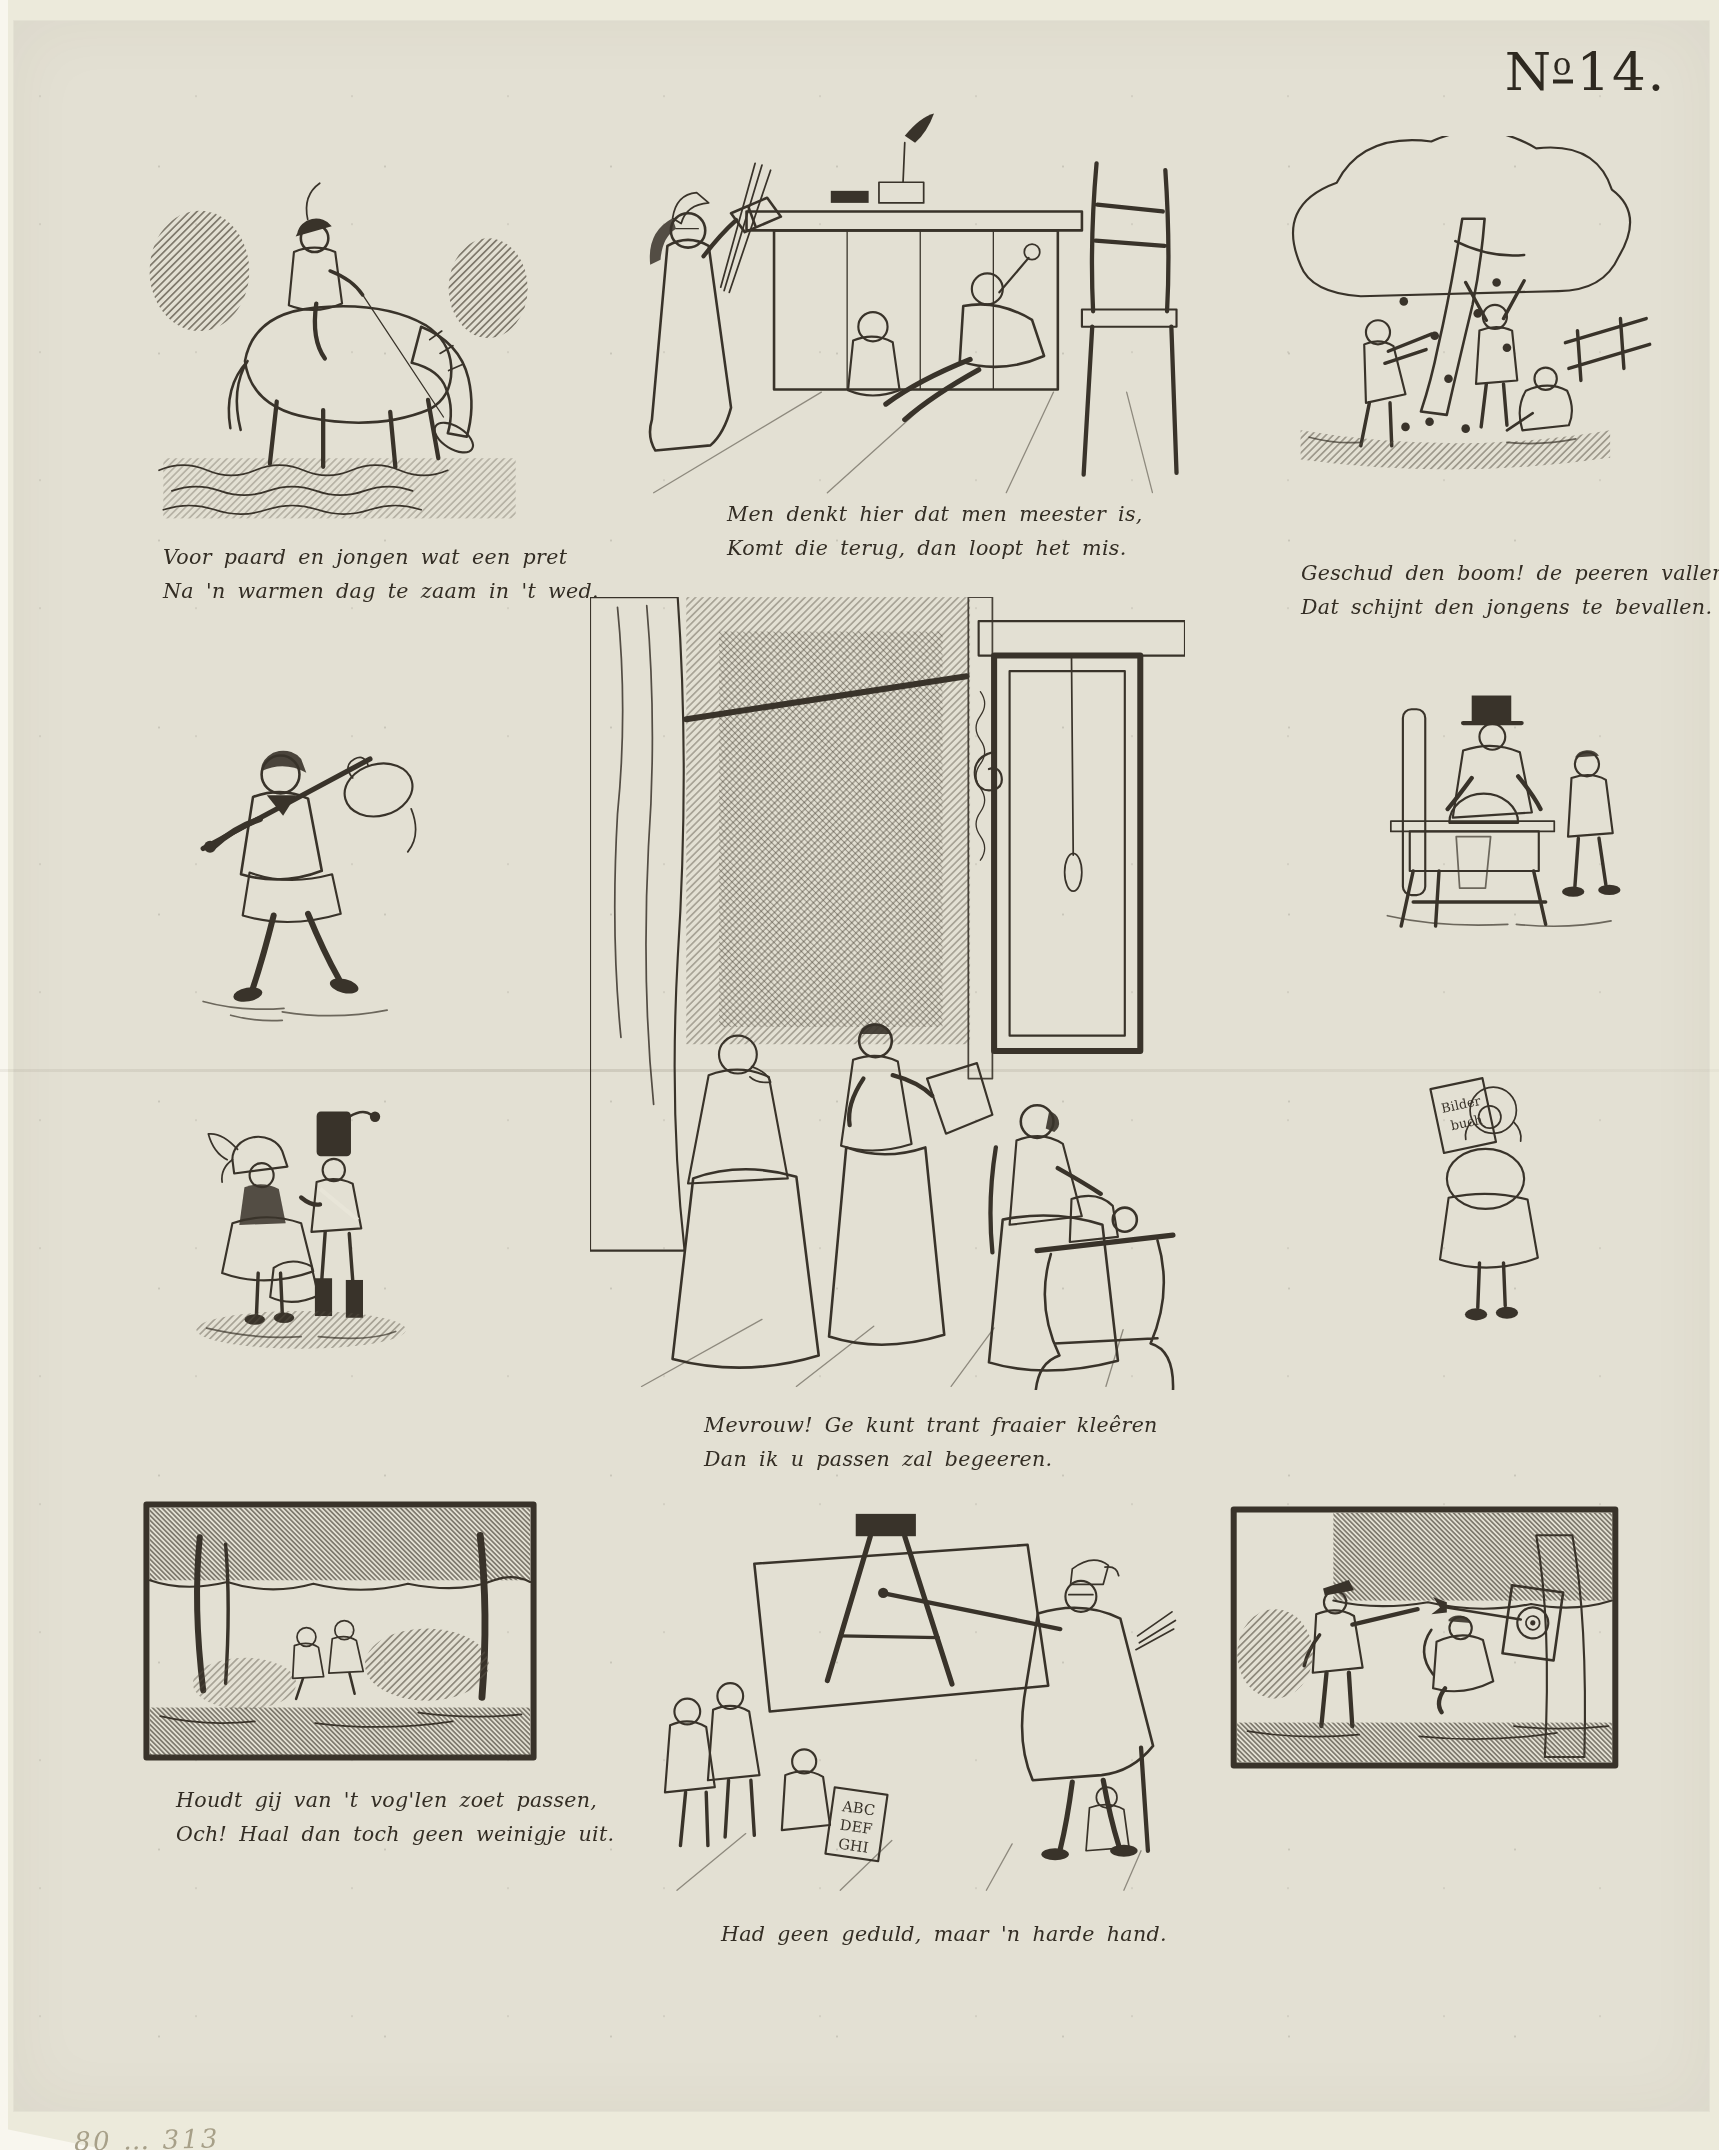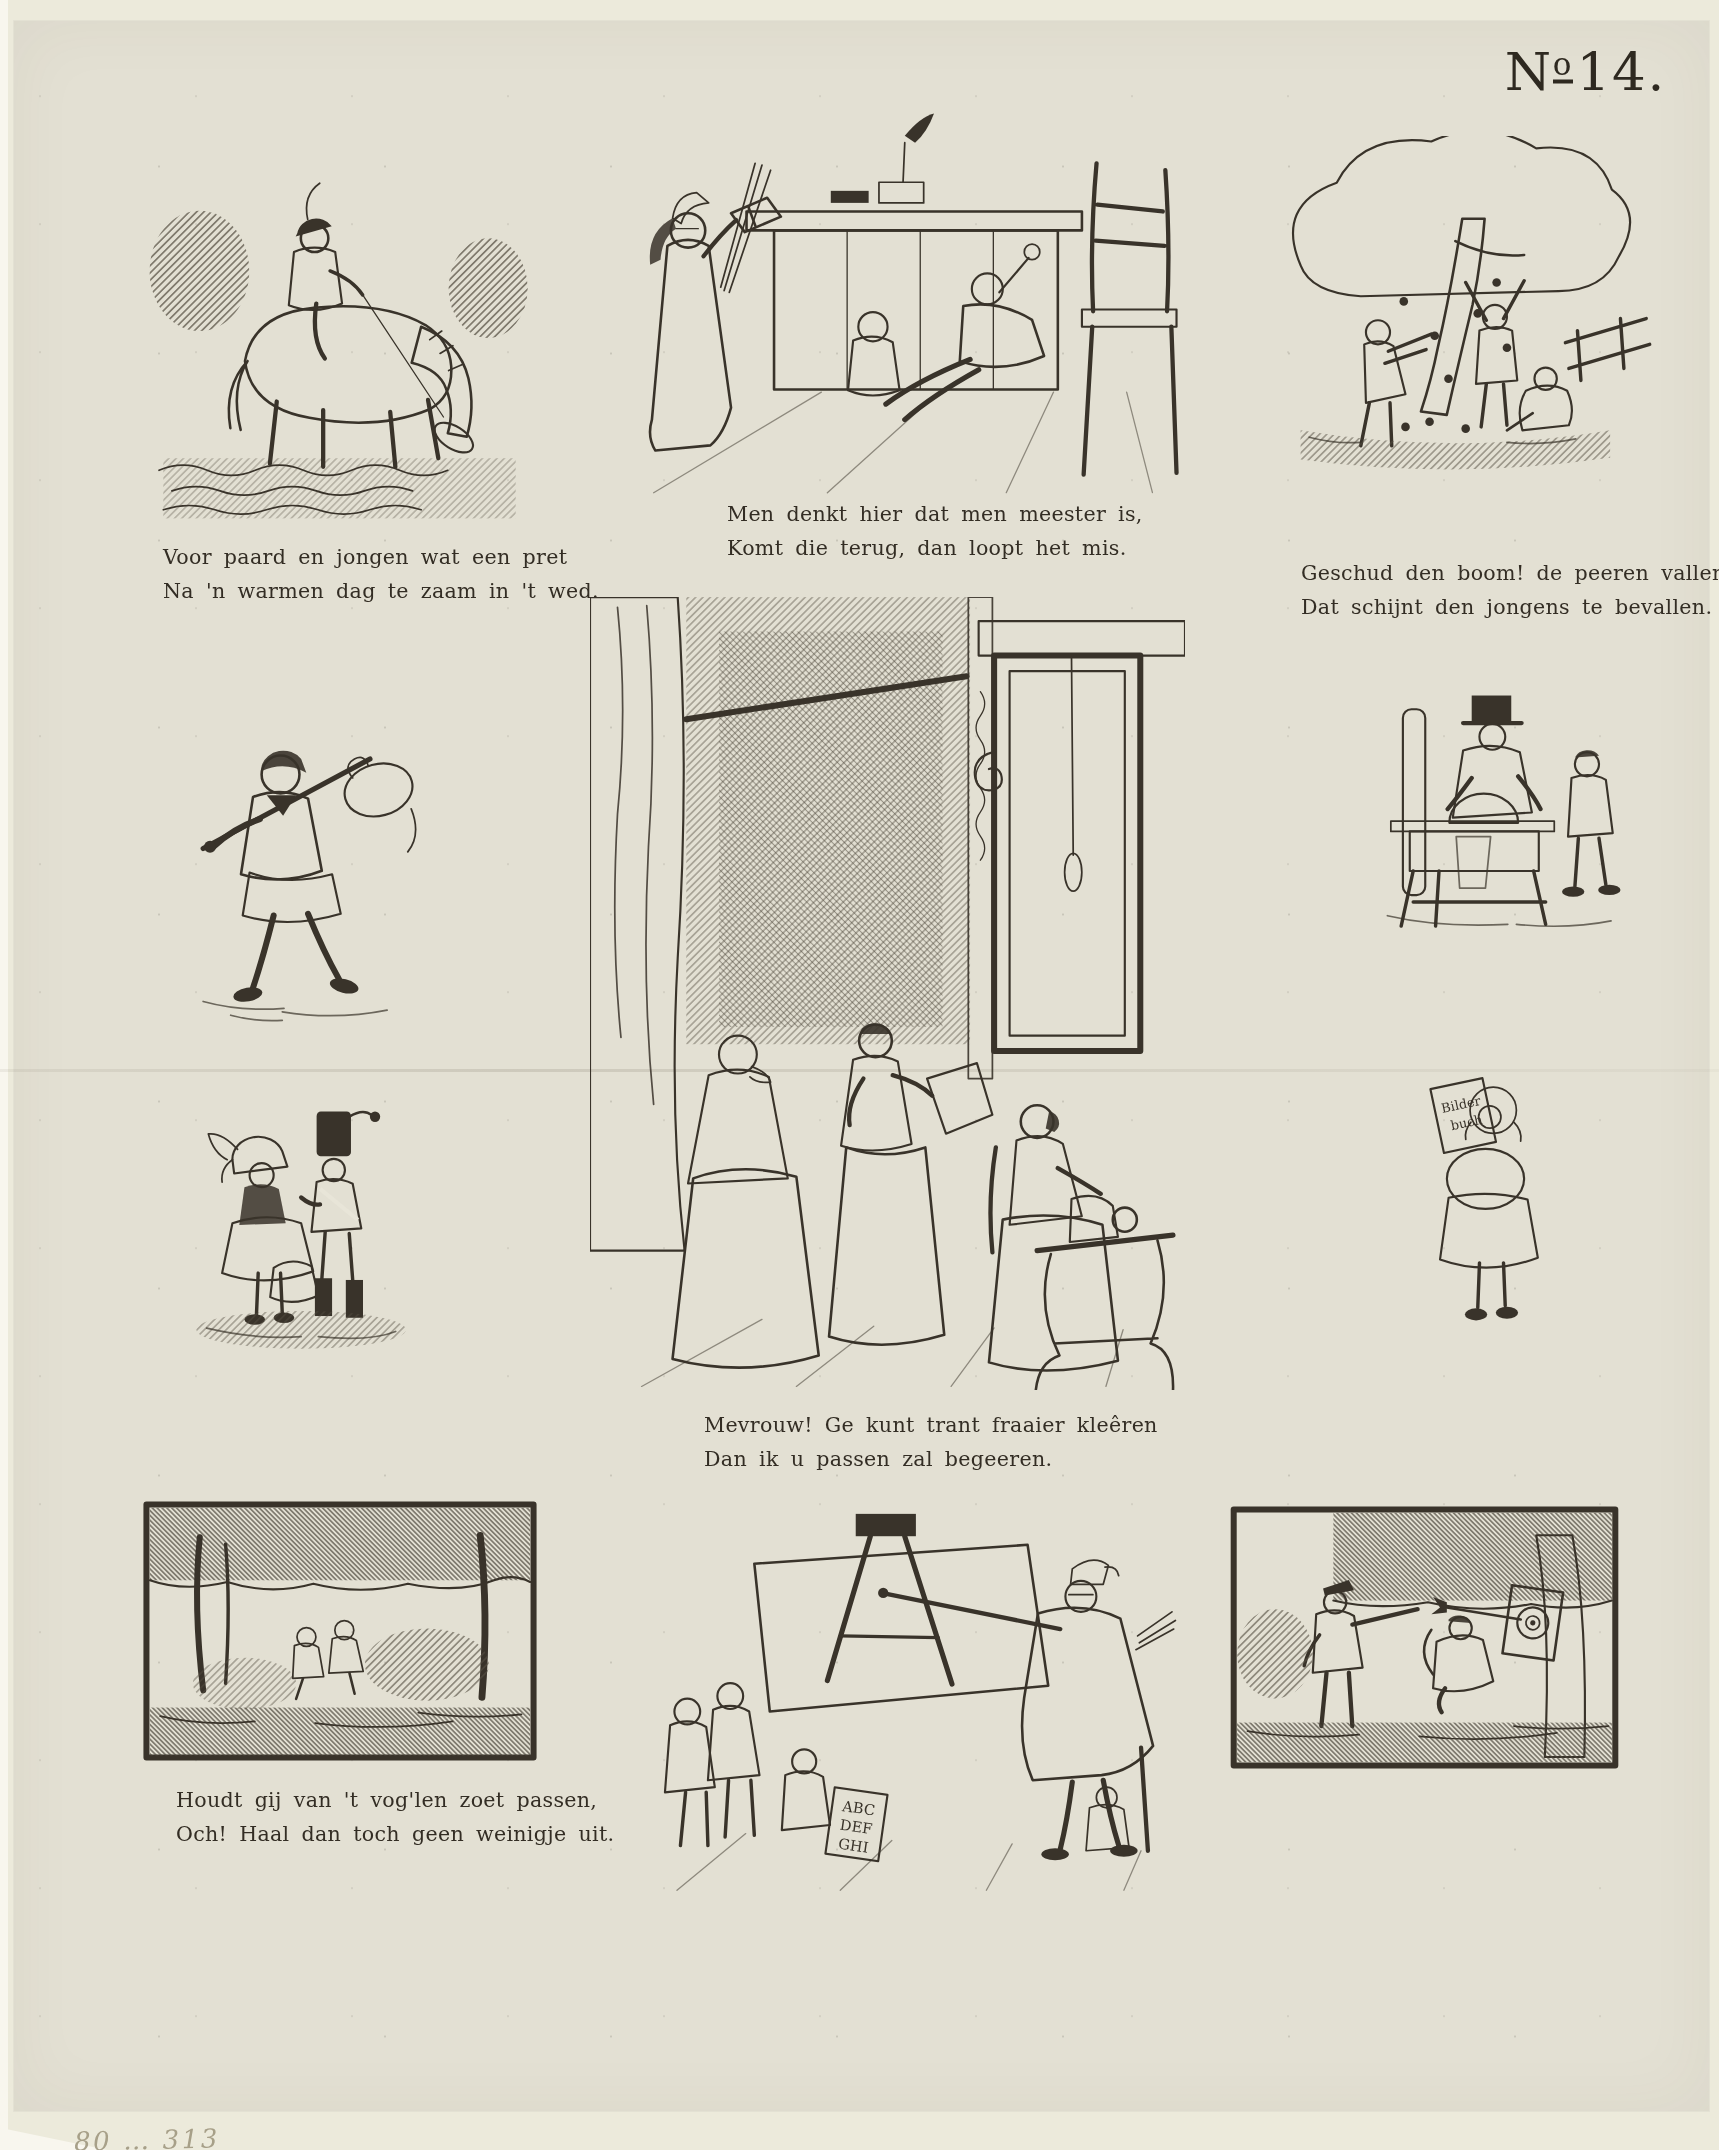--- a/index.html
+++ b/index.html
@@ -31,21 +31,21 @@
   .pageno{
     position:absolute;right:53px;top:41px;font-weight:normal;font-size:53px;
     letter-spacing:1.7px;color:#2e2920;white-space:nowrap;
   }
   .pageno .sup{display:inline-block;font-size:31px;transform:translateY(-15.5px);
     border-bottom:4.3px solid #2e2920;line-height:1;margin-right:3.4px;}
   .illus{position:absolute;}
   .illus svg{display:block;width:100%;height:100%;}
   .caption{
     position:absolute;font-size:20.6px;line-height:34px;color:#332d24;
-    letter-spacing:0.3px;word-spacing:5.2px;white-space:nowrap;
+    letter-spacing:0.3px;word-spacing:5.2px;white-space:nowrap;font-style:italic;
   }
   .hand{
     position:absolute;left:74px;top:2125px;font-style:italic;font-size:26px;
     color:#a09880;letter-spacing:2.6px;transform:rotate(-1.2deg);opacity:.9;
   }
   .eng{stroke:#39332a;fill:none;stroke-linecap:round;stroke-linejoin:round;}
 </style>
 </head>
 <body>
 
@@ -399,20 +399,21 @@
         <text x="269" y="356" text-anchor="middle" font-size="17" font-family="DejaVu Serif, serif" fill="#39332a">ABC</text>
         <text x="269" y="378" text-anchor="middle" font-size="17" font-family="DejaVu Serif, serif" fill="#39332a">DEF</text>
         <text x="269" y="400" text-anchor="middle" font-size="17" font-family="DejaVu Serif, serif" fill="#39332a">GHI</text>
       </g>
       <circle class="eng" cx="560" cy="338" r="12" stroke-width="2"></circle>
       <path d="M540 350 q22 -8 40 2 l6 44 l-50 4 z" fill="url(#pj)" class="eng" stroke-width="2"></path>
       <path class="eng" stroke-width="1.5" opacity=".5" d="M60 446 L140 380 M250 446 L310 388 M420 446 L450 392 M580 446 L600 400"></path>
     </svg>
   </div>
   <div class="caption" style="left:721px;top:1917px">
+    <div>Had geen geduld, maar 'n harde hand.</div>
   </div>
 
   <div class="illus" style="left:1230px;top:1506px;width:389px;height:263px">
     <svg viewBox="0 0 452 306">
       <defs>
         <pattern id="pk" width="6" height="6" patternUnits="userSpaceOnUse" patternTransform="rotate(45)">
             <line x1="3" y1="0" x2="3" y2="6" stroke="#565043" stroke-width="1.4"></line>
           </pattern>
         <pattern id="pk2" width="4" height="4" patternUnits="userSpaceOnUse" patternTransform="rotate(-45)">
             <line x1="2" y1="0" x2="2" y2="4" stroke="#454035" stroke-width="1.4"></line>

